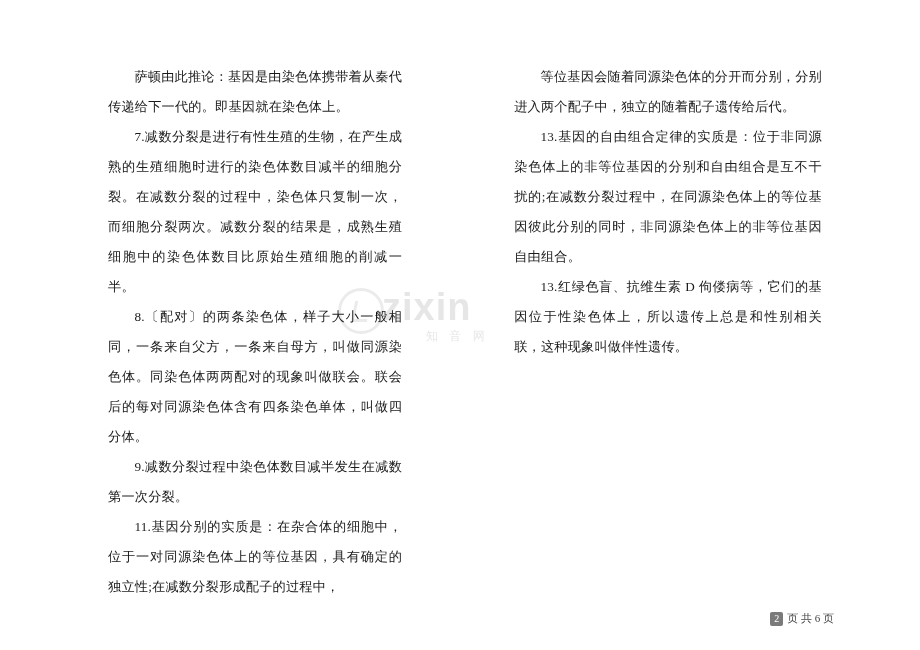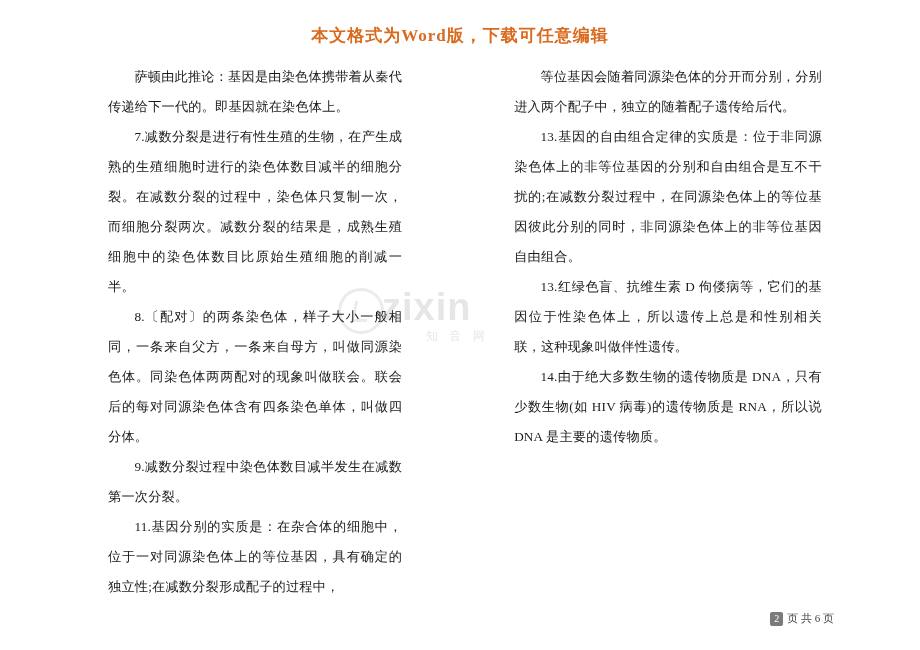--- a/index.html
+++ b/index.html
@@ -126,21 +126,20 @@
     margin-right: 4px;
     font-size: 10px;
     line-height: 14px;
   }
 </style>
 </head>
 <body>
 
 <div class="page">
 
-  <div class="banner">本文格式为Word版，下载可任意编辑</div>
 
   <div class="watermark">
     <div class="wm-mark"></div>
     <div class="wm-text">zixin</div>
     <div class="wm-cn">知 音 网</div>
   </div>
 
   <div class="columns">
 
     <div class="col left">
@@ -148,21 +147,20 @@
       <p class="para">7.减数分裂是进行有性生殖的生物，在产生成熟的生殖细胞时进行的染色体数目减半的细胞分裂。在减数分裂的过程中，染色体只复制一次，而细胞分裂两次。减数分裂的结果是，成熟生殖细胞中的染色体数目比原始生殖细胞的削减一半。</p>
       <p class="para">8.〔配对〕的两条染色体，样子大小一般相同，一条来自父方，一条来自母方，叫做同源染色体。同染色体两两配对的现象叫做联会。联会后的每对同源染色体含有四条染色单体，叫做四分体。</p>
       <p class="para">9.减数分裂过程中染色体数目减半发生在减数第一次分裂。</p>
       <p class="para">11.基因分别的实质是：在杂合体的细胞中，位于一对同源染色体上的等位基因，具有确定的独立性;在减数分裂形成配子的过程中，</p>
     </div>
 
     <div class="col right">
       <p class="para">等位基因会随着同源染色体的分开而分别，分别进入两个配子中，独立的随着配子遗传给后代。</p>
       <p class="para">13.基因的自由组合定律的实质是：位于非同源染色体上的非等位基因的分别和自由组合是互不干扰的;在减数分裂过程中，在同源染色体上的等位基因彼此分别的同时，非同源染色体上的非等位基因自由组合。</p>
       <p class="para">13.红绿色盲、抗维生素 D 佝偻病等，它们的基因位于性染色体上，所以遗传上总是和性别相关联，这种现象叫做伴性遗传。</p>
-      <p class="para">14.由于绝大多数生物的遗传物质是 DNA，只有少数生物(如 HIV 病毒)的遗传物质是 RNA，所以说 DNA 是主要的遗传物质。</p>
     </div>
 
   </div>
 
   <div class="footer">
     <span class="pagenum">2</span><span>页 共 6 页</span>
   </div>
 
 </div>
 

